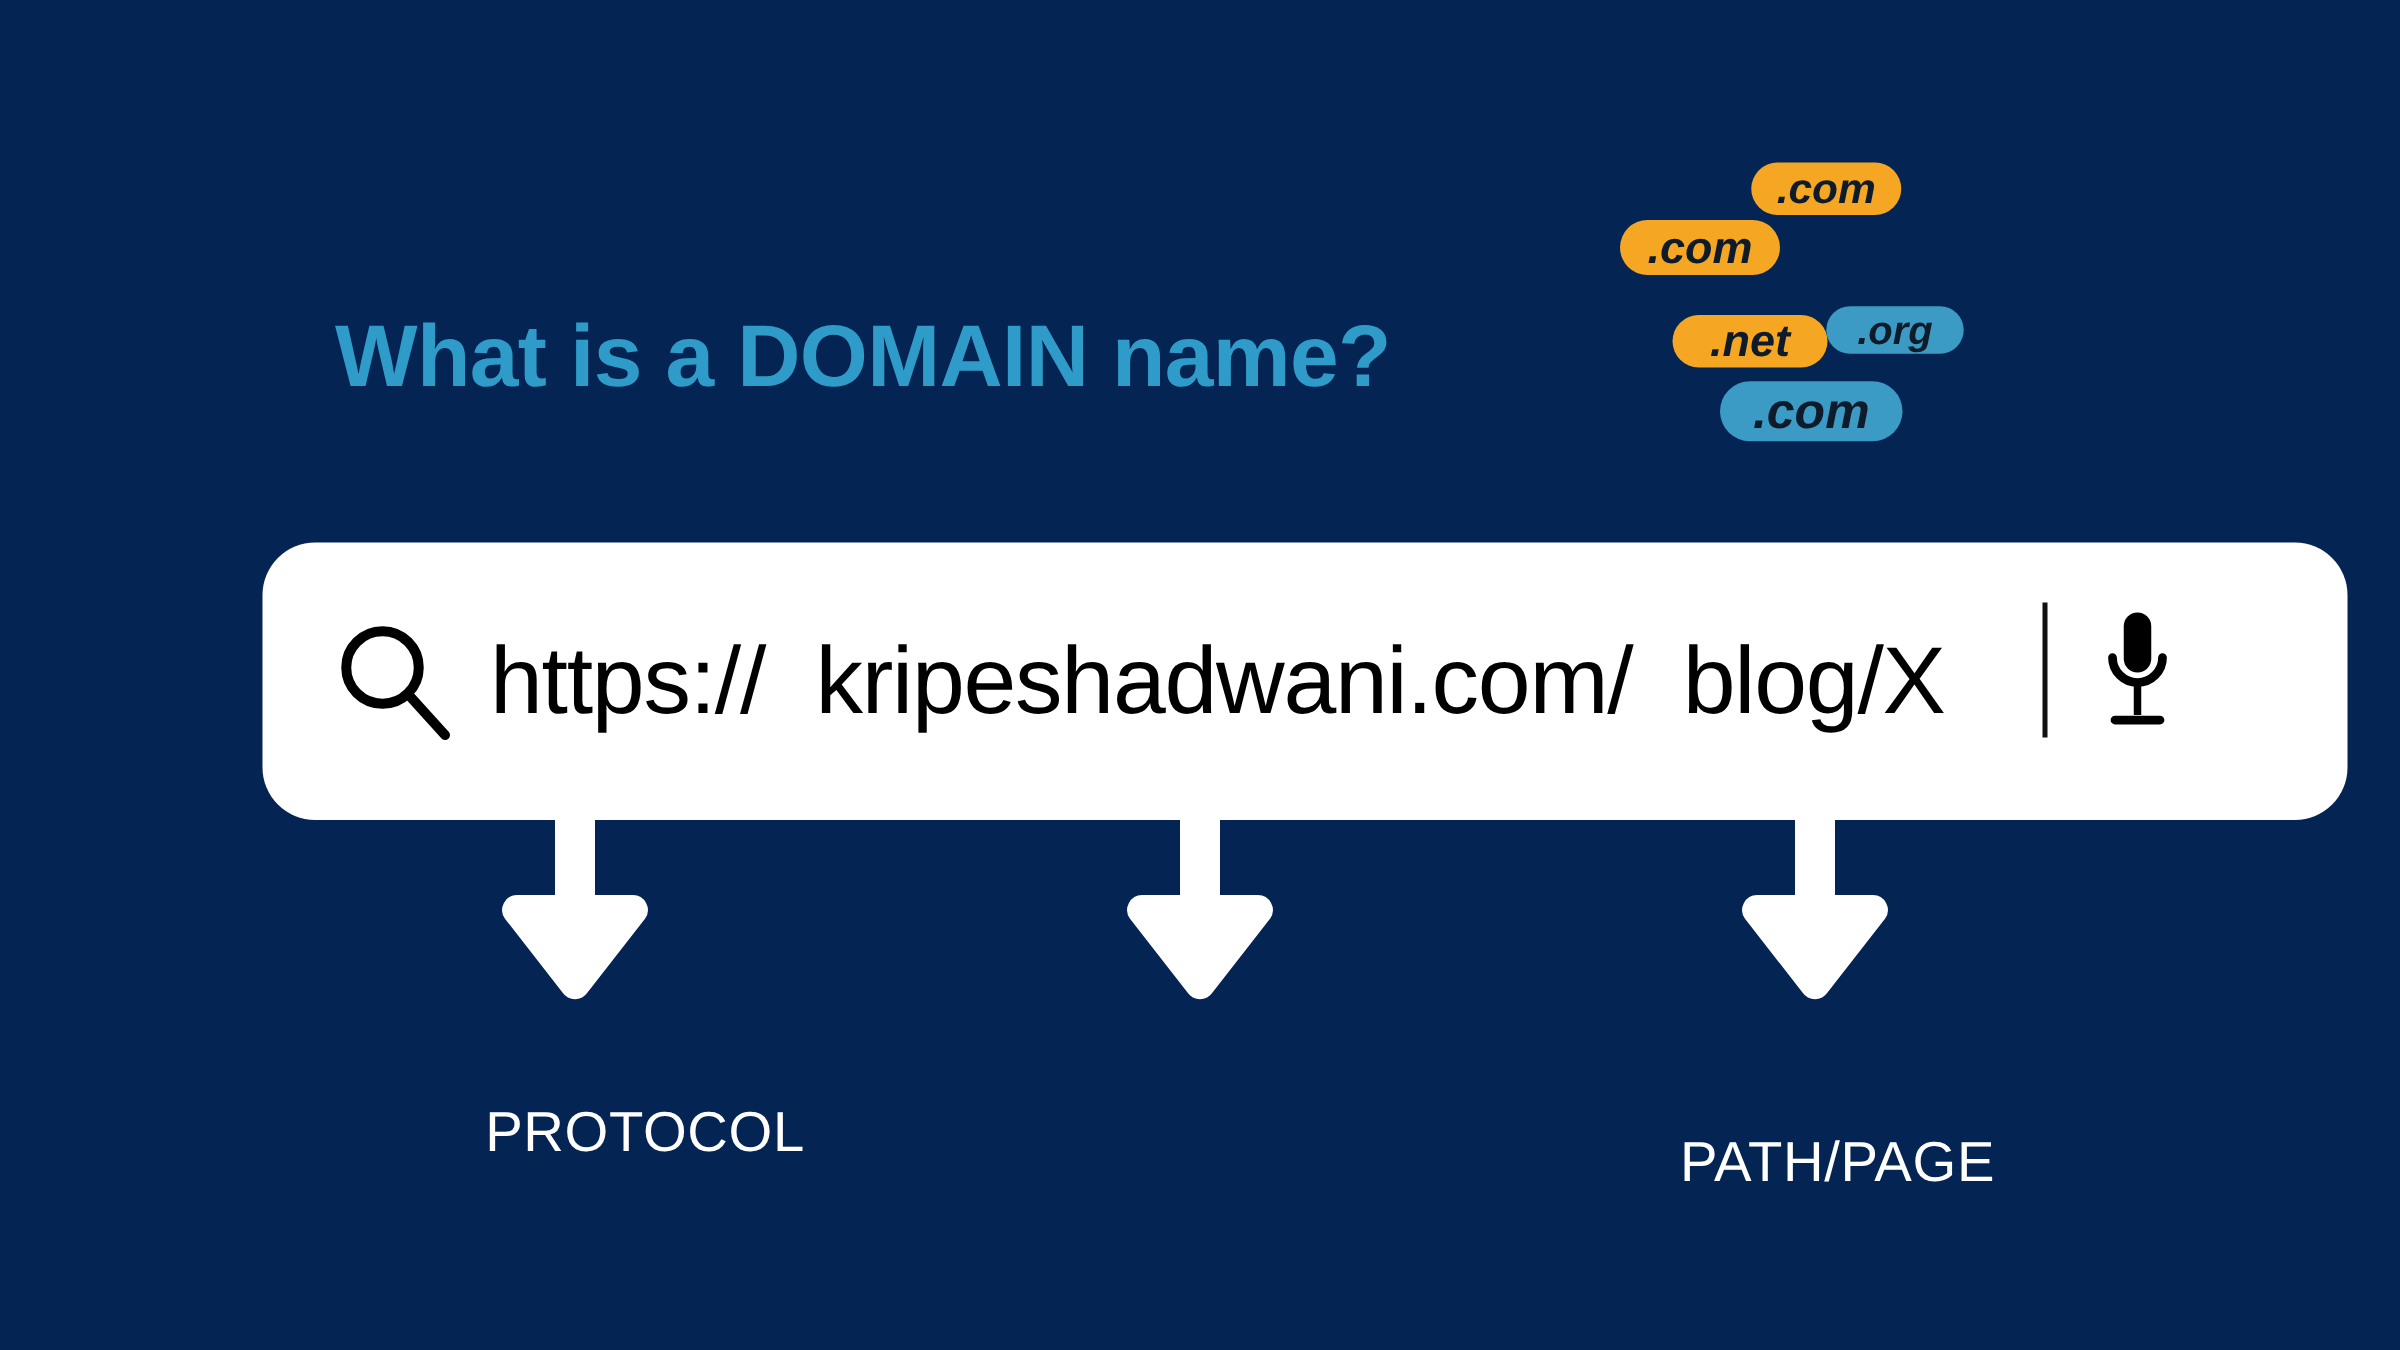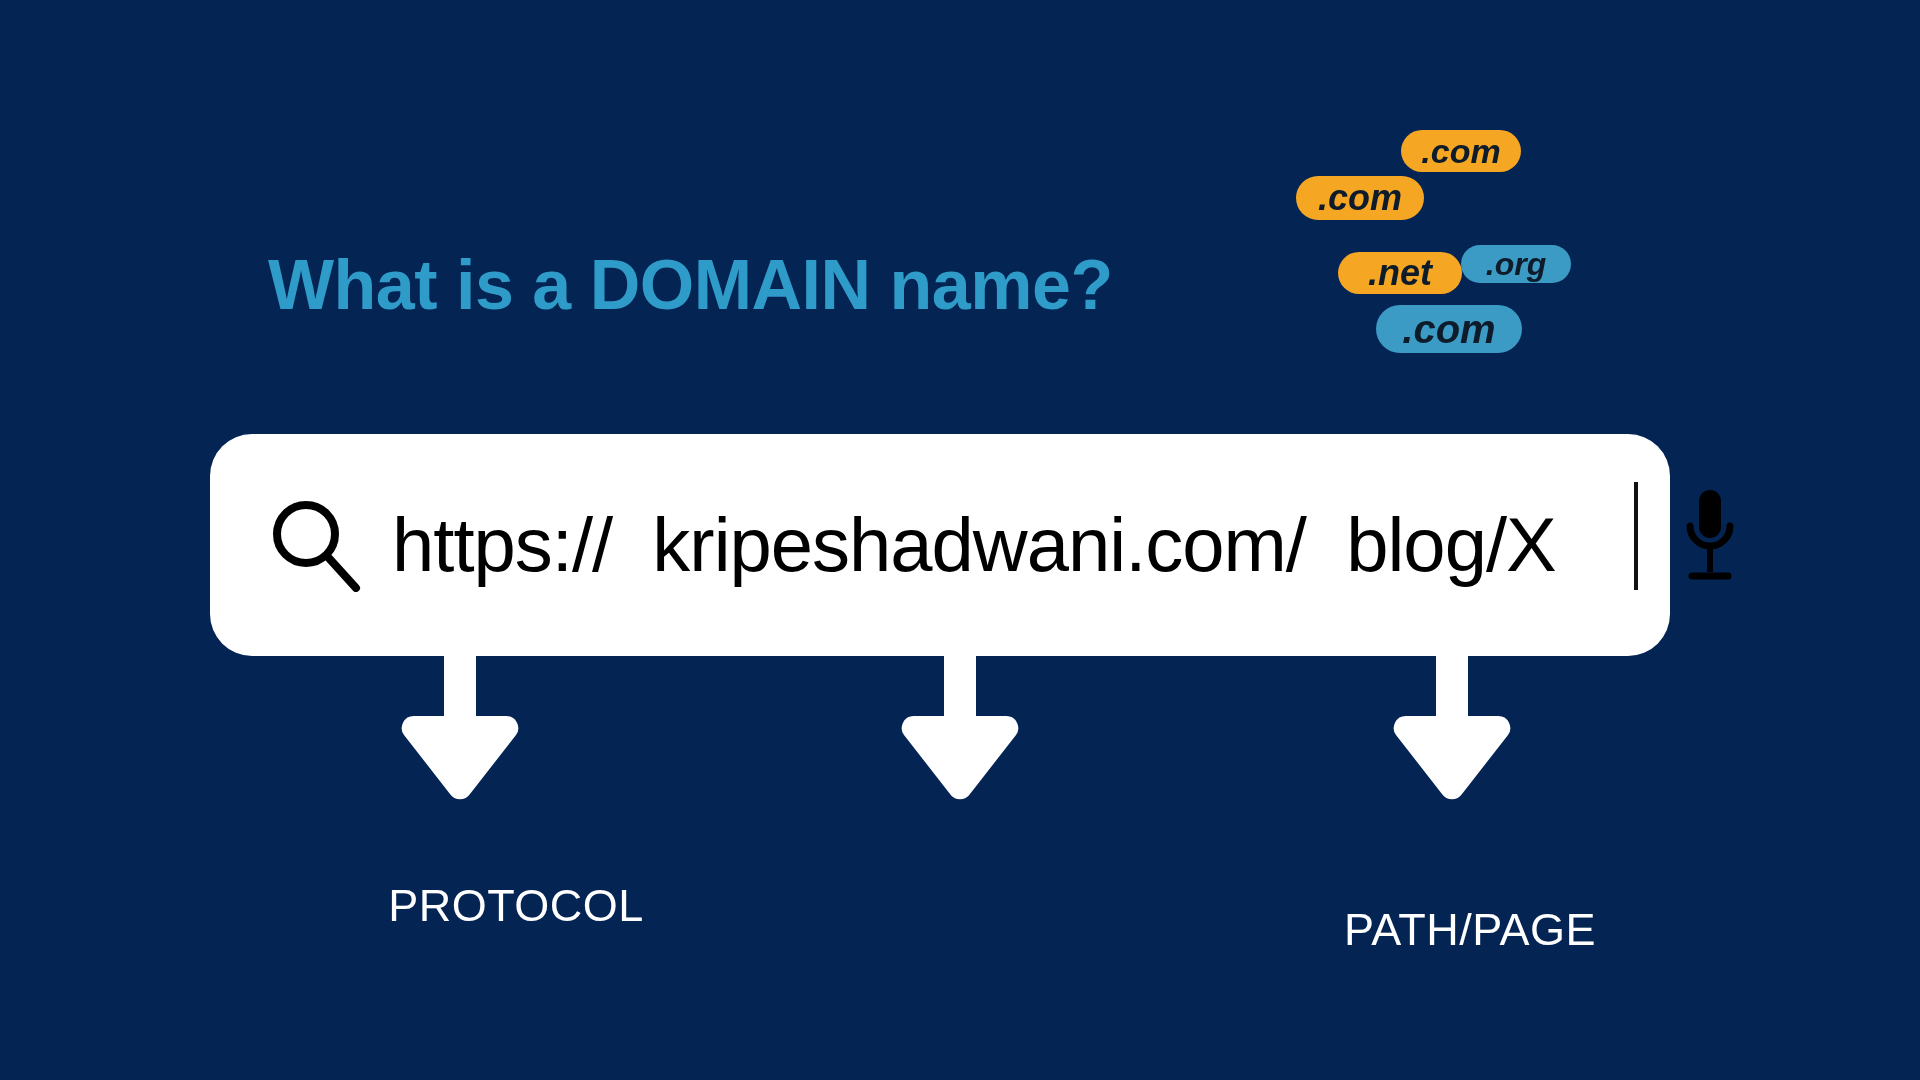--- a/index.html
+++ b/index.html
@@ -54,21 +54,21 @@
     line-height: 1;
     white-space: nowrap;
     box-sizing: border-box;
   }
 
   
   #search-bar {
     position: absolute;
     left: 210px;
     top: 434px;
-    width: 1460px;
+    width: 1668px;
     height: 222px;
     background: #ffffff;
     border-radius: 42px;
   }
   #search-icon {
     position: absolute;
     left: 58px;
     top: 62px;
     width: 96px;
     height: 96px;

